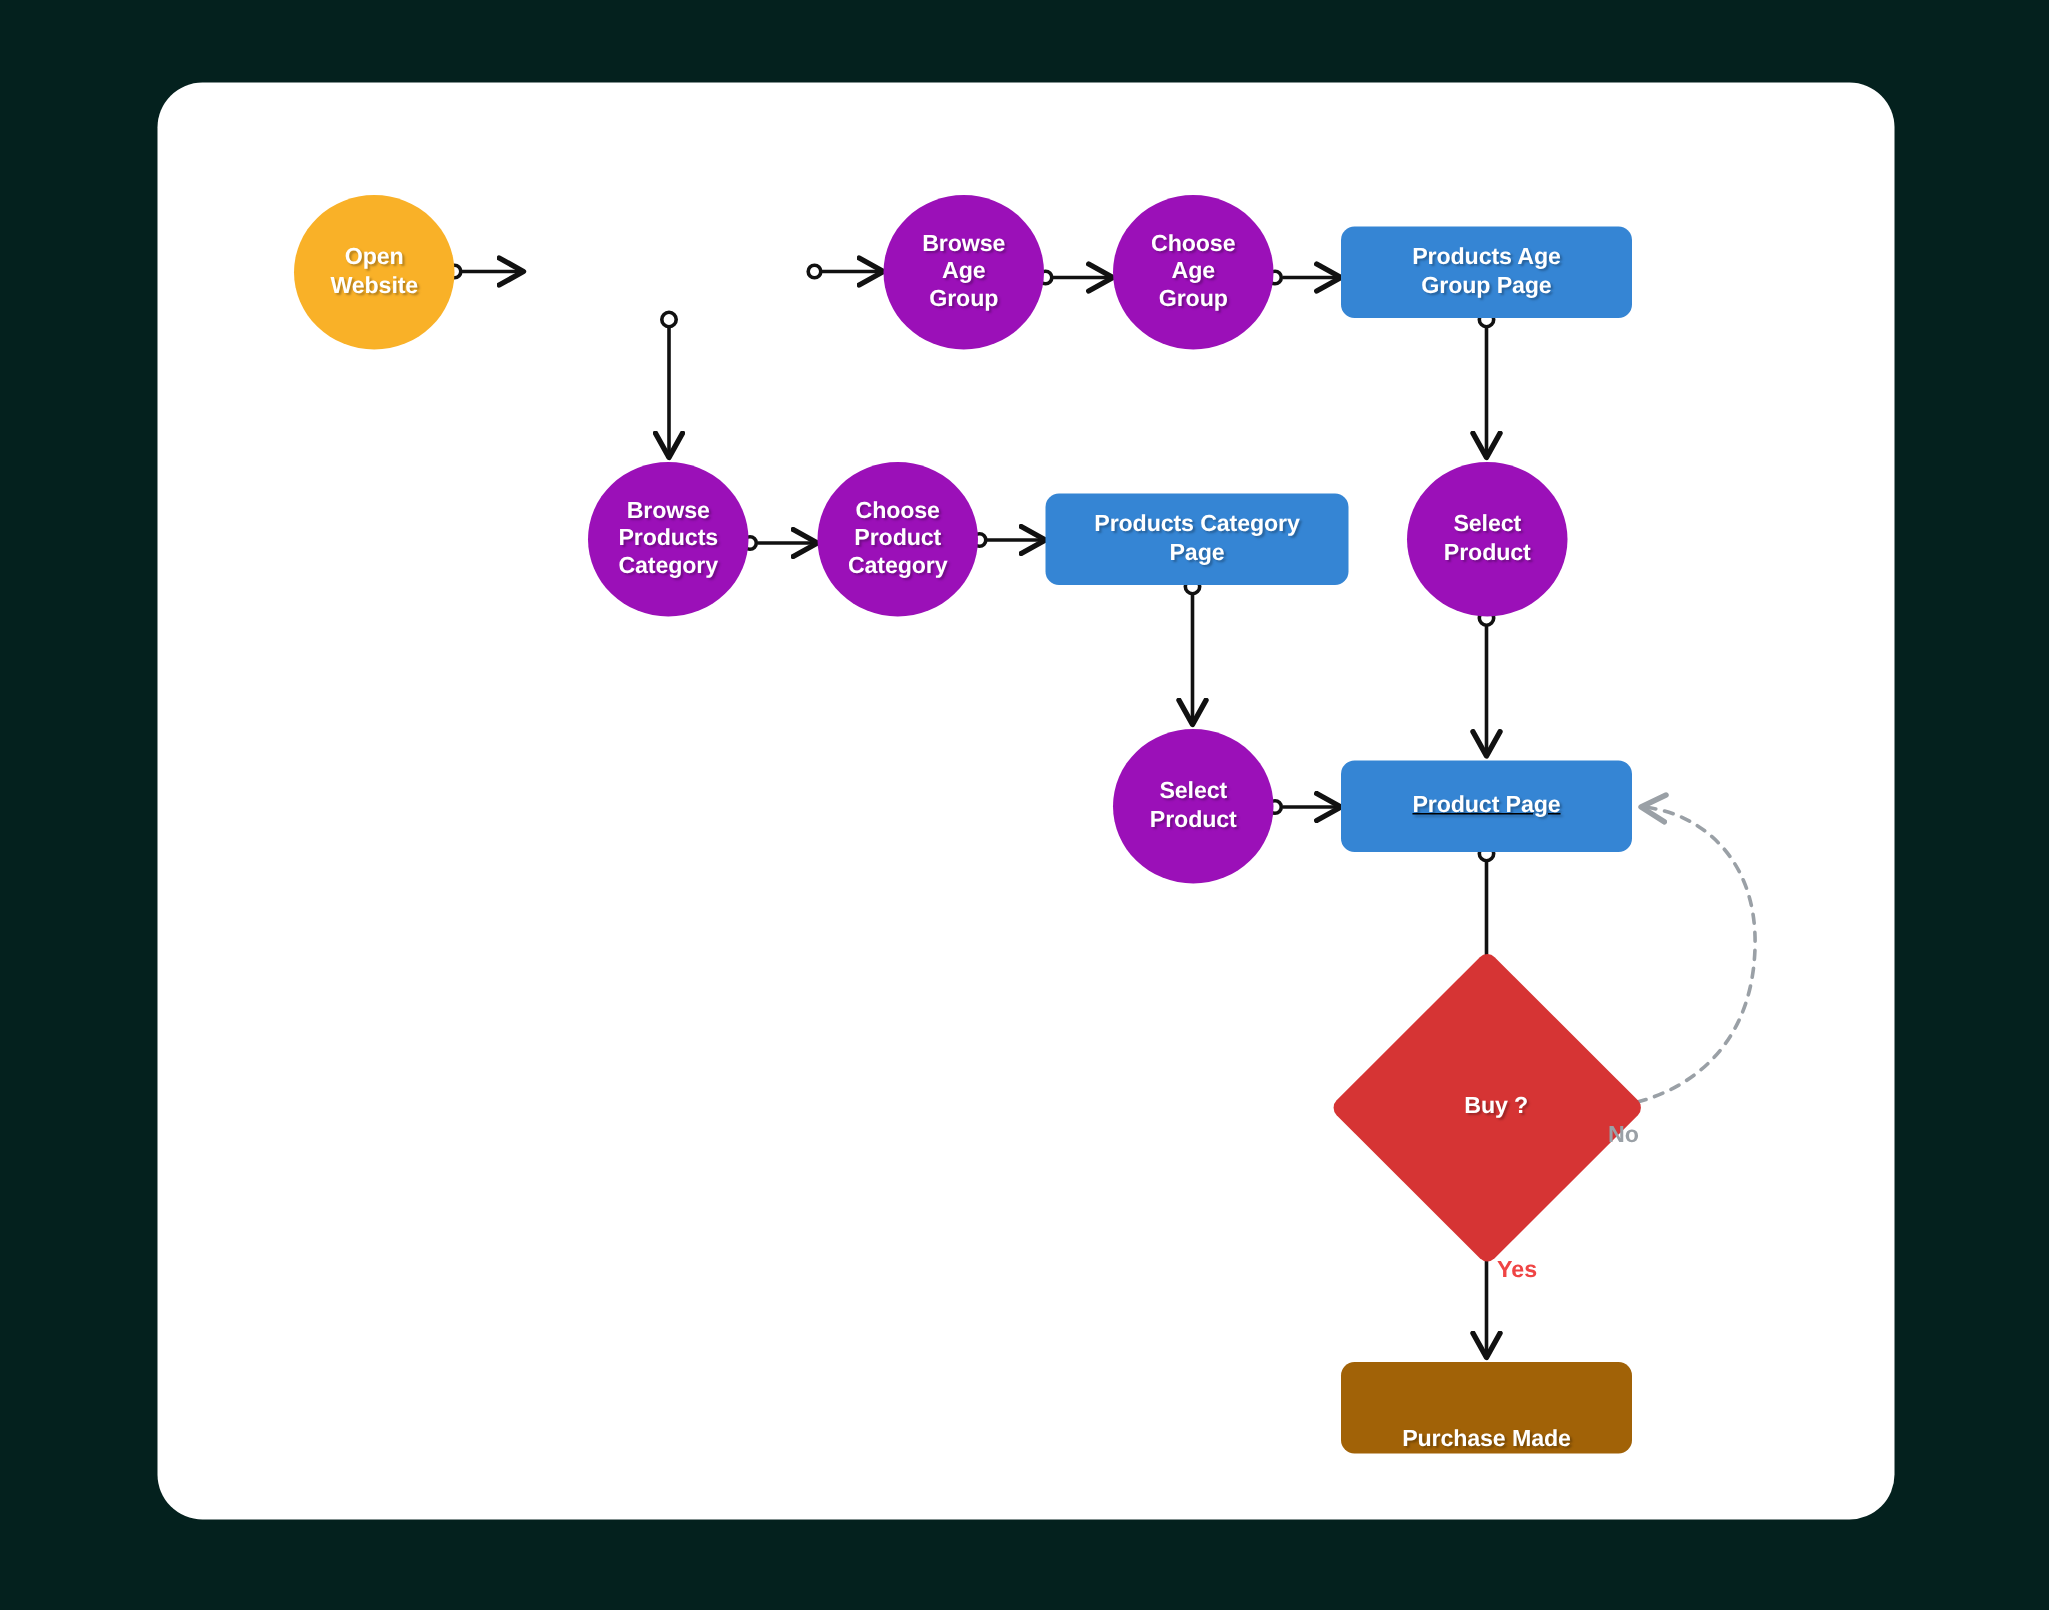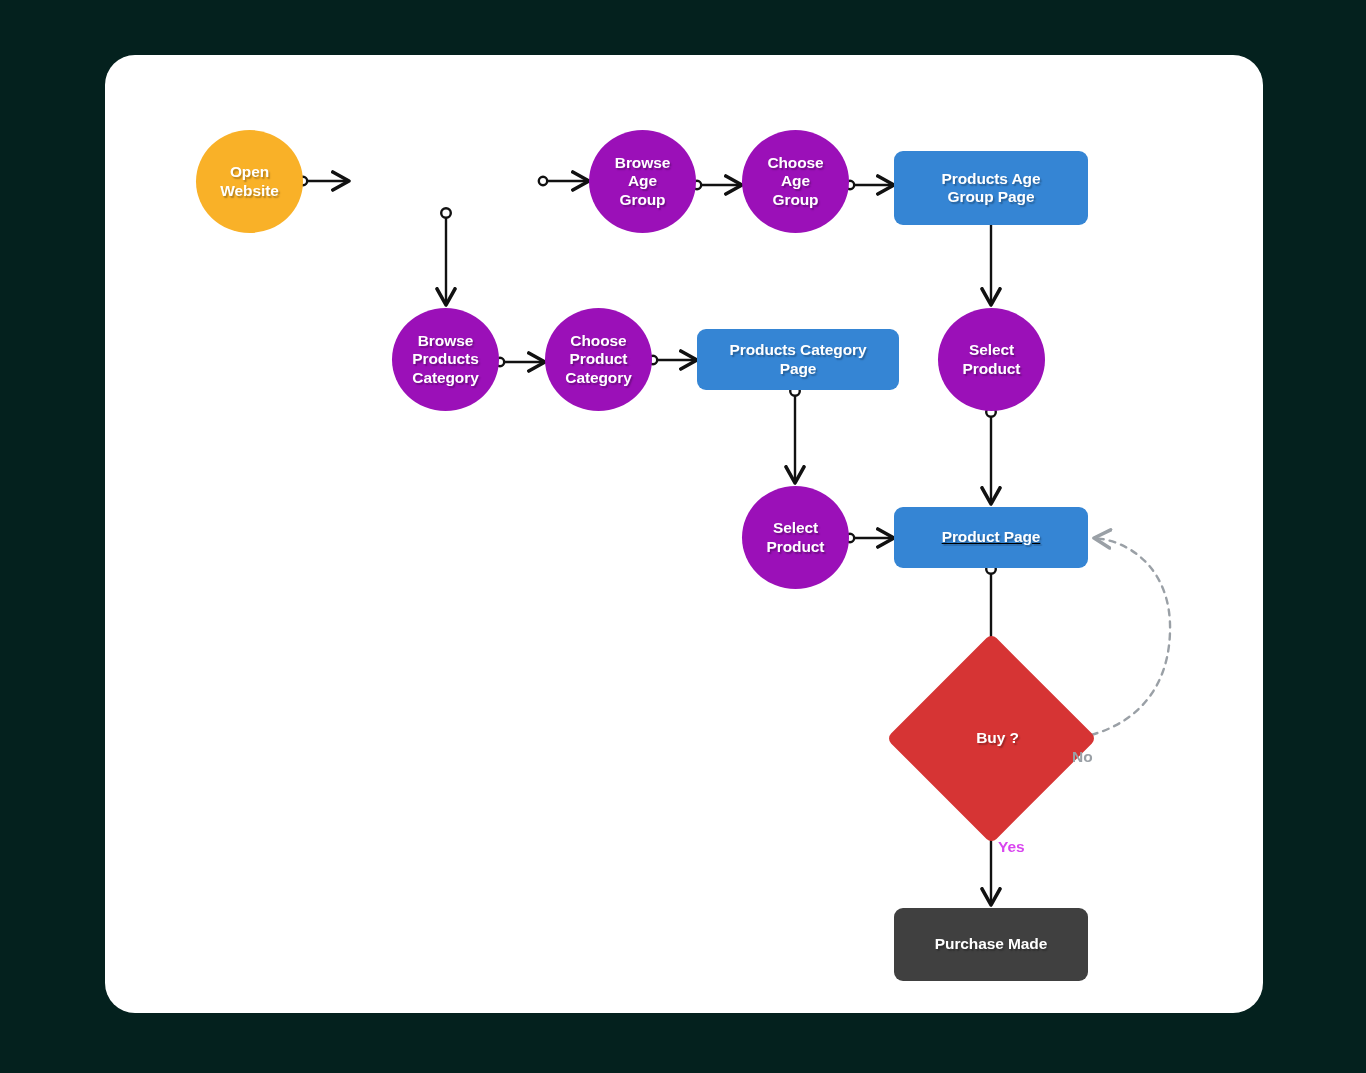--- a/index.html
+++ b/index.html
@@ -85,21 +85,21 @@
     display: flex;
     align-items: center;
     justify-content: center;
   }
   .edge-label {
     position: absolute;
     font-weight: bold;
     font-size: 15.5px;
     white-space: nowrap;
   }
-  .edge-label-yes { color: #d946ef; }
+  .edge-label-yes { color: #ef4444; }
   .edge-label-no  { color: #9aa0a6; }
 </style>
 </head>
 <body>
 
 <div id="canvas-frame"></div>
 
 <div id="diagram-layer">
 
   <svg id="edge-svg" viewBox="0 0 1366 1073" xmlns="http://www.w3.org/2000/svg">
@@ -193,21 +193,21 @@
 Age
 Group</span>
   </div>
 
   <div class="node node-circle" style="left:742px; top:118px; width:107px; height:103px; background:#9b10b8;">
     <span class="node-label">Choose
 Age
 Group</span>
   </div>
 
-  <div class="node node-rect" style="left:894px; top:139px; width:194px; height:74px; background:#3585d4;">
+  <div class="node node-rect" style="left:894px; top:139px; width:194px; height:61px; background:#3585d4;">
     <span class="node-label">Products Age
 Group Page</span>
   </div>
 
   <div class="node node-circle" style="left:392px; top:296px; width:107px; height:103px; background:#9b10b8;">
     <span class="node-label">Browse
 Products
 Category</span>
   </div>
 
@@ -234,21 +234,21 @@
 
   <div class="node node-rect" style="left:894px; top:495px; width:194px; height:61px; background:#3585d4;text-decoration:underline;">
     <span class="node-label">Product Page</span>
   </div>
 
   <div class="node-diamond-wrap" style="left:917px; top:652px; width:149px; height:149px;">
     <div class="node-diamond-shape" style="background:#d63434;"></div>
     <span class="node-label">Buy ?</span>
   </div>
 
-  <div class="node node-rect" style="left:894px; top:896px; width:194px; height:73px; background:#404040;">
+  <div class="node node-rect" style="left:894px; top:896px; width:194px; height:61px; background:#a16207;align-items:flex-end;">
     <span class="node-label">Purchase Made</span>
   </div>
 
   <span class="edge-label edge-label-yes" style="left:998px; top:826px;">Yes</span>
 
   <span class="edge-label edge-label-no" style="left:1072px; top:736px;text-align:right;">No</span>
 
 </div>
 
 </body></html>

